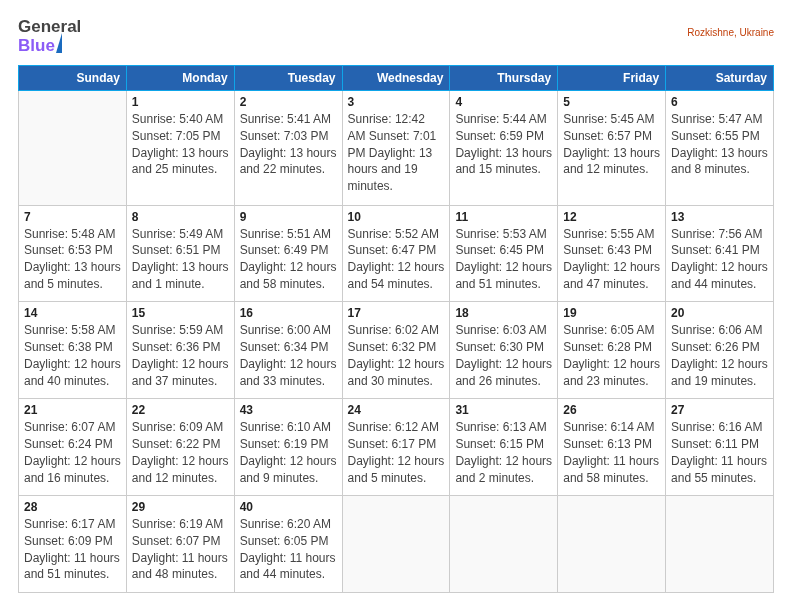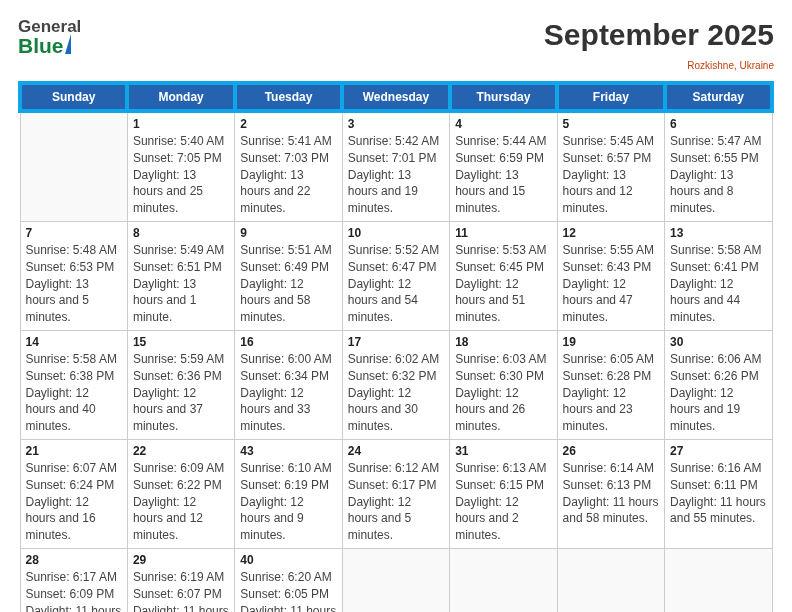--- a/index.html
+++ b/index.html
@@ -40,25 +40,25 @@
     .calendar {
       flex: 1;
       border: 1px solid #ccc;
       border-collapse: collapse;
       width: 100%;
       table-layout: fixed;
     }
     .calendar th {
       background: #2563b0;
       color: #fff;
-      text-align: center;
+      text-align: right;
       padding: 5px 6px;
       font-size: 12px;
       font-weight: bold;
-      border: 4px solid #0ea5e9;
+      border: 1px solid #0ea5e9;
     }
     .calendar td {
       border: 1px solid #ccc;
       vertical-align: top;
       padding: 4px 5px;
       font-size: 9.5px;
       color: #333;
       height: 85px;
     }
     .day-num {
@@ -83,23 +83,23 @@
       display: flex;
       flex-direction: column;
       line-height: 1;
     }
     .logo-top {
       font-size: 17px;
       font-weight: bold;
       color: #444;
     }
     .logo-bottom {
-      font-size: 21px;
-      font-weight: bold;
-      color: #15803d;
+      font-size: 17px;
+      font-weight: bold;
+      color: #8b5cf6;
       text-align: right;
     }
     .logo-triangle {
       width: 0;
       height: 0;
       border-left: 6px solid transparent;
       border-bottom: 20px solid #1a6bbf;
       margin-left: 1px;
       position: relative;
       top: -2px;
@@ -113,21 +113,20 @@
     <div class="logo-wrapper">
       <div class="logo-text">
         <span class="logo-top">General</span>
         <div style="display:flex;align-items:center;">
           <span class="logo-bottom">Blue</span>
           <div class="logo-triangle"></div>
         </div>
       </div>
     </div>
     <div class="title-area">
-      <div class="month-title">September 2025</div>
       <div class="location">Rozkishne, Ukraine</div>
     </div>
   </div>
 
   <table class="calendar">
     <thead>
       <tr>
         <th>Sunday</th>
         <th>Monday</th>
         <th>Tuesday</th>
@@ -149,21 +148,21 @@
           </td>
           <td>
             <div class="day-num">2</div>
             <div class="day-detail">Sunrise: 5:41 AM
 Sunset: 7:03 PM
 Daylight: 13 hours
 and 22 minutes.</div>
           </td>
           <td>
             <div class="day-num">3</div>
-            <div class="day-detail">Sunrise: 5:42 AM
+            <div class="day-detail">Sunrise: 12:42 AM
 Sunset: 7:01 PM
 Daylight: 13 hours
 and 19 minutes.</div>
           </td>
           <td>
             <div class="day-num">4</div>
             <div class="day-detail">Sunrise: 5:44 AM
 Sunset: 6:59 PM
 Daylight: 13 hours
 and 15 minutes.</div>
@@ -221,21 +220,21 @@
           </td>
           <td>
             <div class="day-num">12</div>
             <div class="day-detail">Sunrise: 5:55 AM
 Sunset: 6:43 PM
 Daylight: 12 hours
 and 47 minutes.</div>
           </td>
           <td>
             <div class="day-num">13</div>
-            <div class="day-detail">Sunrise: 5:58 AM
+            <div class="day-detail">Sunrise: 7:56 AM
 Sunset: 6:41 PM
 Daylight: 12 hours
 and 44 minutes.</div>
           </td>
         </tr>
         <tr>
           <td>
             <div class="day-num">14</div>
             <div class="day-detail">Sunrise: 5:58 AM
 Sunset: 6:38 PM
@@ -271,21 +270,21 @@
 and 26 minutes.</div>
           </td>
           <td>
             <div class="day-num">19</div>
             <div class="day-detail">Sunrise: 6:05 AM
 Sunset: 6:28 PM
 Daylight: 12 hours
 and 23 minutes.</div>
           </td>
           <td>
-            <div class="day-num">30</div>
+            <div class="day-num">20</div>
             <div class="day-detail">Sunrise: 6:06 AM
 Sunset: 6:26 PM
 Daylight: 12 hours
 and 19 minutes.</div>
           </td>
         </tr>
         <tr>
           <td>
             <div class="day-num">21</div>
             <div class="day-detail">Sunrise: 6:07 AM

